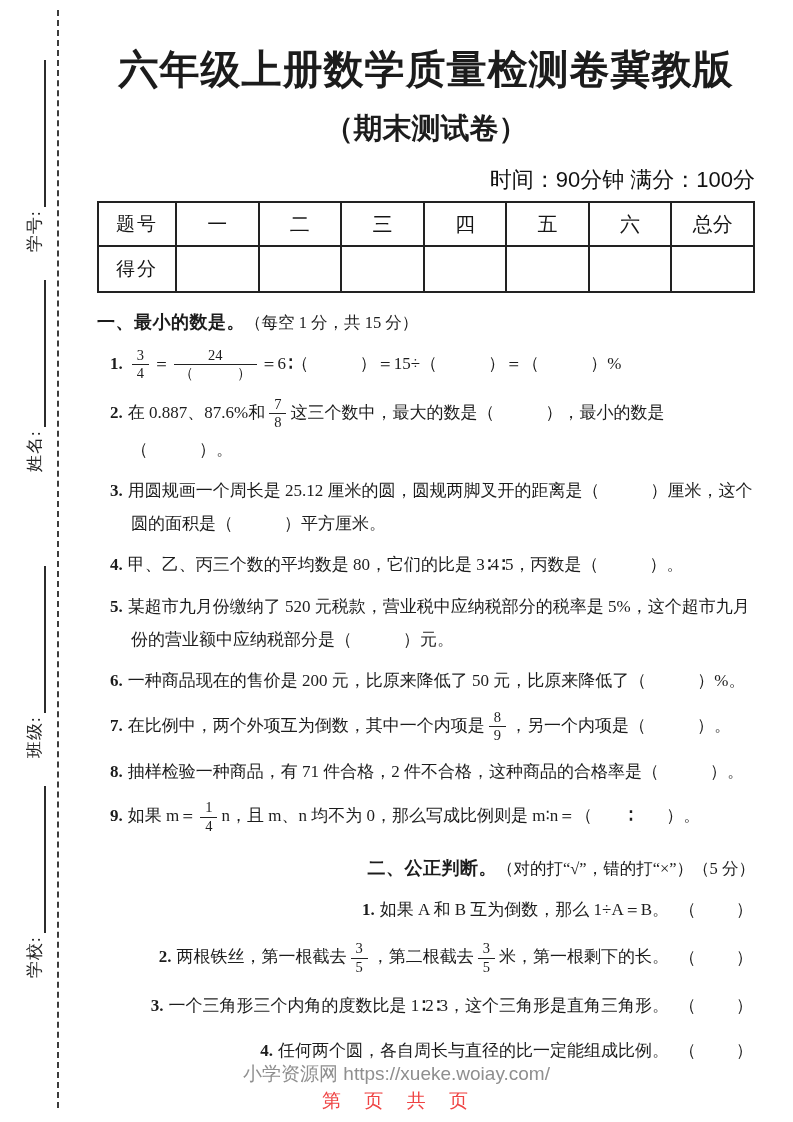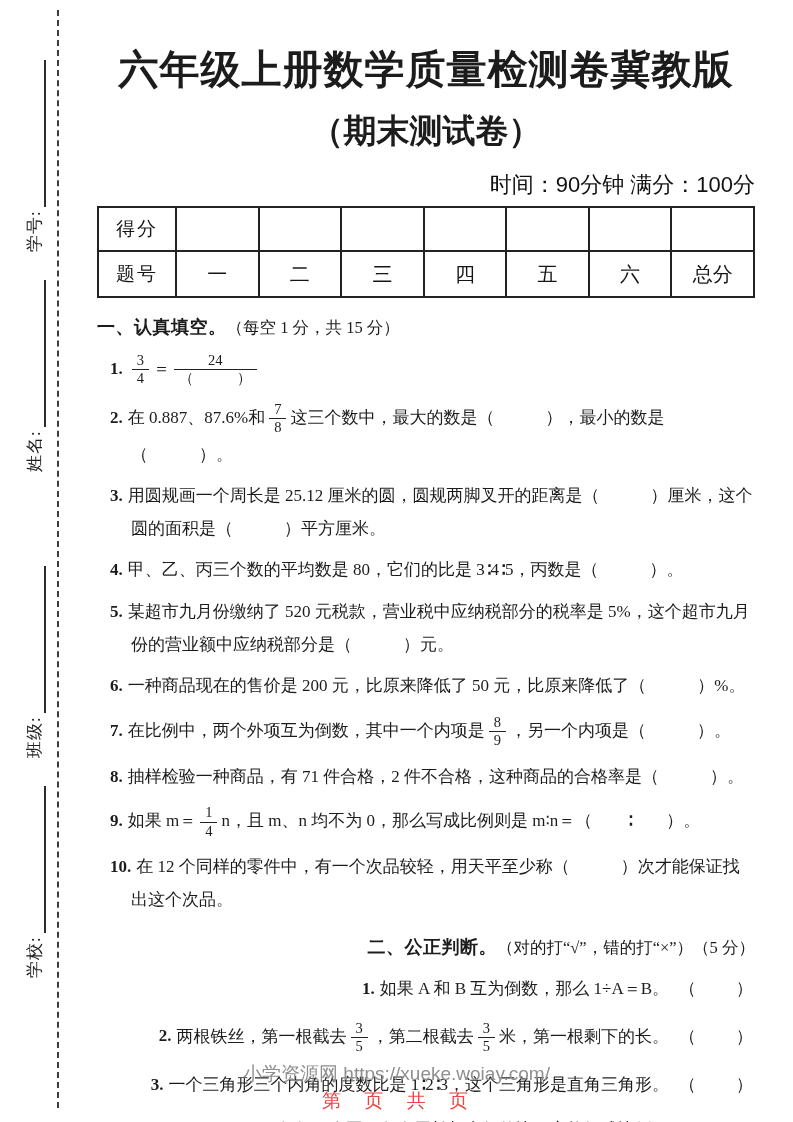--- a/index.html
+++ b/index.html
@@ -17,21 +17,21 @@
                   transform:rotate(-90deg); display:flex; align-items:flex-end;
                   white-space:nowrap; }
   .margin-field .flabel { font-size:17px; color:#222; letter-spacing:1px; }
   .margin-field .fline  { flex:1 0 auto; height:17px; margin-left:3px;
                           border-bottom:2px solid #2c2c2c; min-width:120px; }
 
   .content { position:absolute; left:97px; top:0; width:658px; }
 
   .title { margin-top:42px; text-align:center; font-size:40px; font-weight:bold;
            font-family:"Liberation Sans","DejaVu Sans",sans-serif; letter-spacing:1px; }
-  .subtitle { margin-top:12px; text-align:center; font-size:33px; font-weight:bold;
+  .subtitle { margin-top:12px; text-align:center; font-size:29px; font-weight:bold;
               font-family:"Liberation Sans","DejaVu Sans",sans-serif; }
   .meta { margin-top:16px; text-align:right; font-size:22px; color:#111;
           font-family:"Liberation Sans","DejaVu Sans",sans-serif; }
 
   table.score { width:100%; margin-top:6px; border-collapse:collapse; table-layout:fixed; }
   table.score td { border:2px solid #222; text-align:center; font-size:20px; color:#151515;
                    padding:0; }
   table.score tr:first-child td { height:44px; }
   table.score tr:last-child td { height:46px; }
   table.score td.rowhead { width:78px; font-size:19px; letter-spacing:2px; }
@@ -91,71 +91,70 @@
 
   <div class="content">
 
     <div class="title">六年级上册数学质量检测卷冀教版</div>
     <div class="subtitle">（期末测试卷）</div>
     <div class="meta">时间：90分钟  满分：100分</div>
 
     <table class="score">
       <tbody id="score-table-body">
           <tr>
+            <td class="rowhead">题号</td>
+            <td>一</td>
+            <td>二</td>
+            <td>三</td>
+            <td>四</td>
+            <td>五</td>
+            <td>六</td>
+            <td>总分</td>
+          </tr>
+          <tr>
             <td class="rowhead">得分</td>
             <td></td>
             <td></td>
             <td></td>
             <td></td>
             <td></td>
             <td></td>
             <td></td>
           </tr>
-          <tr>
-            <td class="rowhead">题号</td>
-            <td>一</td>
-            <td>二</td>
-            <td>三</td>
-            <td>四</td>
-            <td>五</td>
-            <td>六</td>
-            <td>总分</td>
-          </tr>
         </tbody>
     </table>
 
     <div class="sec-heading">
-      <span class="hb">一、认真填空。</span><span class="hr">（每空 1 分，共 15 分）</span>
+      <span class="hb">一、最小的数是。</span><span class="hr">（每空 1 分，共 15 分）</span>
     </div>
     <div class="qlist" id="fill-qlist">
         <div class="q"><span class="qnum">1.</span><span class="frac">
             <span class="fn">3</span>
             <span class="fd">4</span>
           </span><span class="t">＝</span><span class="frac">
             <span class="fn">24</span>
             <span class="fd">（　　　）</span>
-          </span></div>
+          </span><span class="t">＝6∶（　　　）＝15÷（　　　）＝（　　　）%</span></div>
         <div class="q"><span class="qnum">2.</span><span class="t">在 0.887、87.6%和</span><span class="frac">
             <span class="fn">7</span>
             <span class="fd">8</span>
           </span><span class="t">这三个数中，最大的数是（　　　），最小的数是（　　　）。</span></div>
         <div class="q"><span class="qnum">3.</span><span class="t">用圆规画一个周长是 25.12 厘米的圆，圆规两脚叉开的距离是（　　　）厘米，这个圆的面积是（　　　）平方厘米。</span></div>
         <div class="q"><span class="qnum">4.</span><span class="t">甲、乙、丙三个数的平均数是 80，它们的比是 3∶4∶5，丙数是（　　　）。</span></div>
         <div class="q"><span class="qnum">5.</span><span class="t">某超市九月份缴纳了 520 元税款，营业税中应纳税部分的税率是 5%，这个超市九月份的营业额中应纳税部分是（　　　）元。</span></div>
         <div class="q"><span class="qnum">6.</span><span class="t">一种商品现在的售价是 200 元，比原来降低了 50 元，比原来降低了（　　　）%。</span></div>
         <div class="q"><span class="qnum">7.</span><span class="t">在比例中，两个外项互为倒数，其中一个内项是</span><span class="frac">
             <span class="fn">8</span>
             <span class="fd">9</span>
           </span><span class="t">，另一个内项是（　　　）。</span></div>
         <div class="q"><span class="qnum">8.</span><span class="t">抽样检验一种商品，有 71 件合格，2 件不合格，这种商品的合格率是（　　　）。</span></div>
         <div class="q"><span class="qnum">9.</span><span class="t">如果 m＝</span><span class="frac">
             <span class="fn">1</span>
             <span class="fd">4</span>
           </span><span class="t">n，且 m、n 均不为 0，那么写成比例则是 m∶n＝（　　∶　　）。</span></div>
-        <div class="q"><span class="qnum">10.</span><span class="t">在 12 个同样的零件中，有一个次品较轻，用天平至少称（　　　）次才能保证找出这个次品。</span></div>
       </div>
 
     <div class="sec-heading" style="margin-top:18px;text-align:right;">
       <span class="hb">二、公正判断。</span><span class="hr">（对的打“√”，错的打“×”）（5 分）</span>
     </div>
     <div class="qlist" id="judge-qlist">
         <div class="jq">
           <div class="jtext"><span class="jnum">1.</span><span class="t">如果 A 和 B 互为倒数，那么 1÷A＝B。</span></div>
           <span class="jmark">（　　）</span>
         </div>

